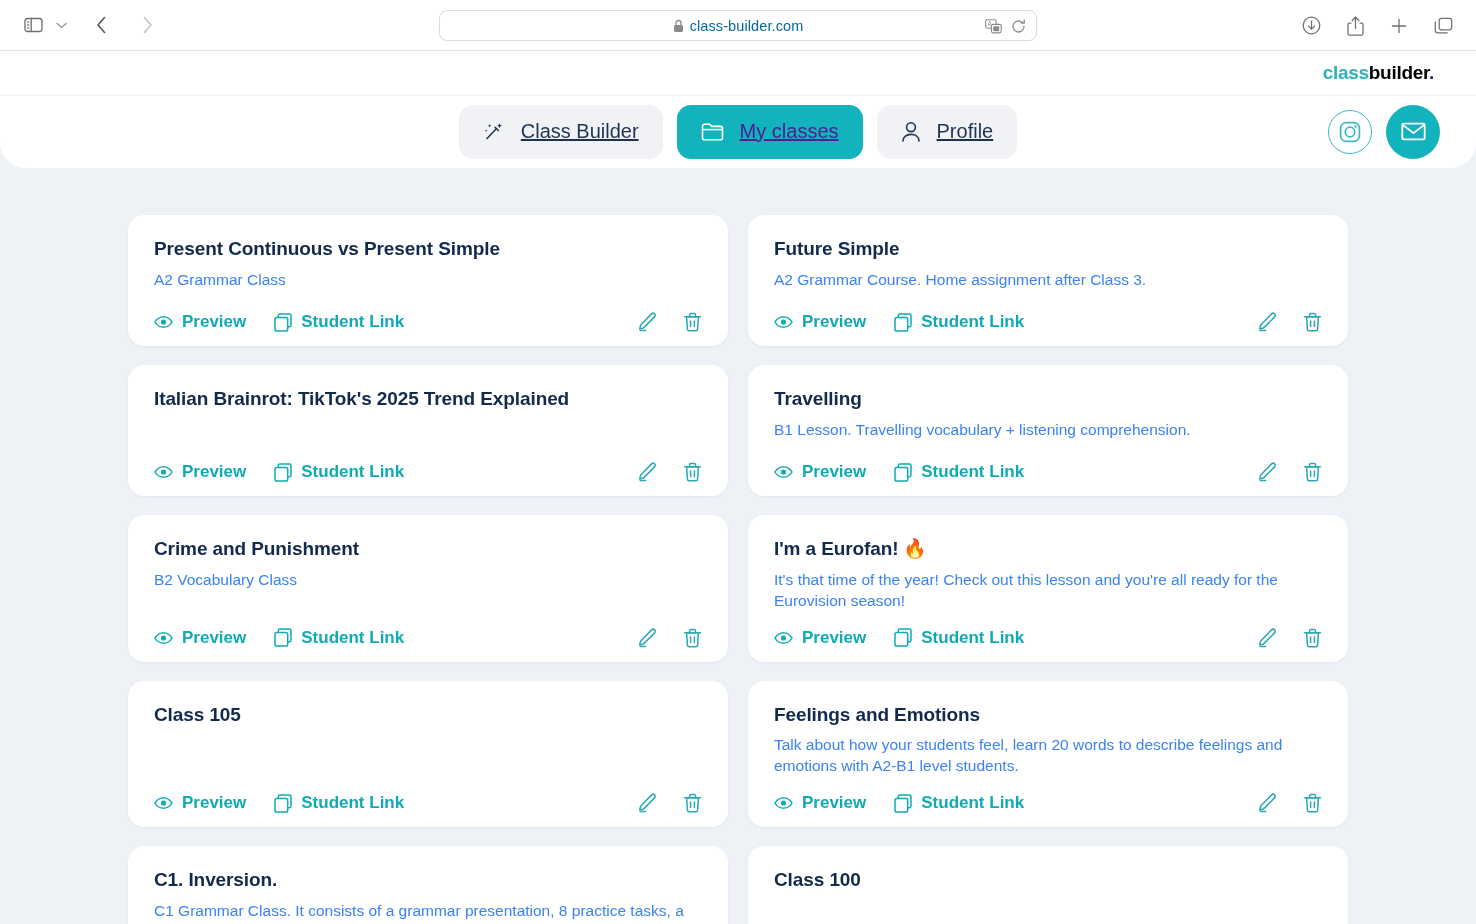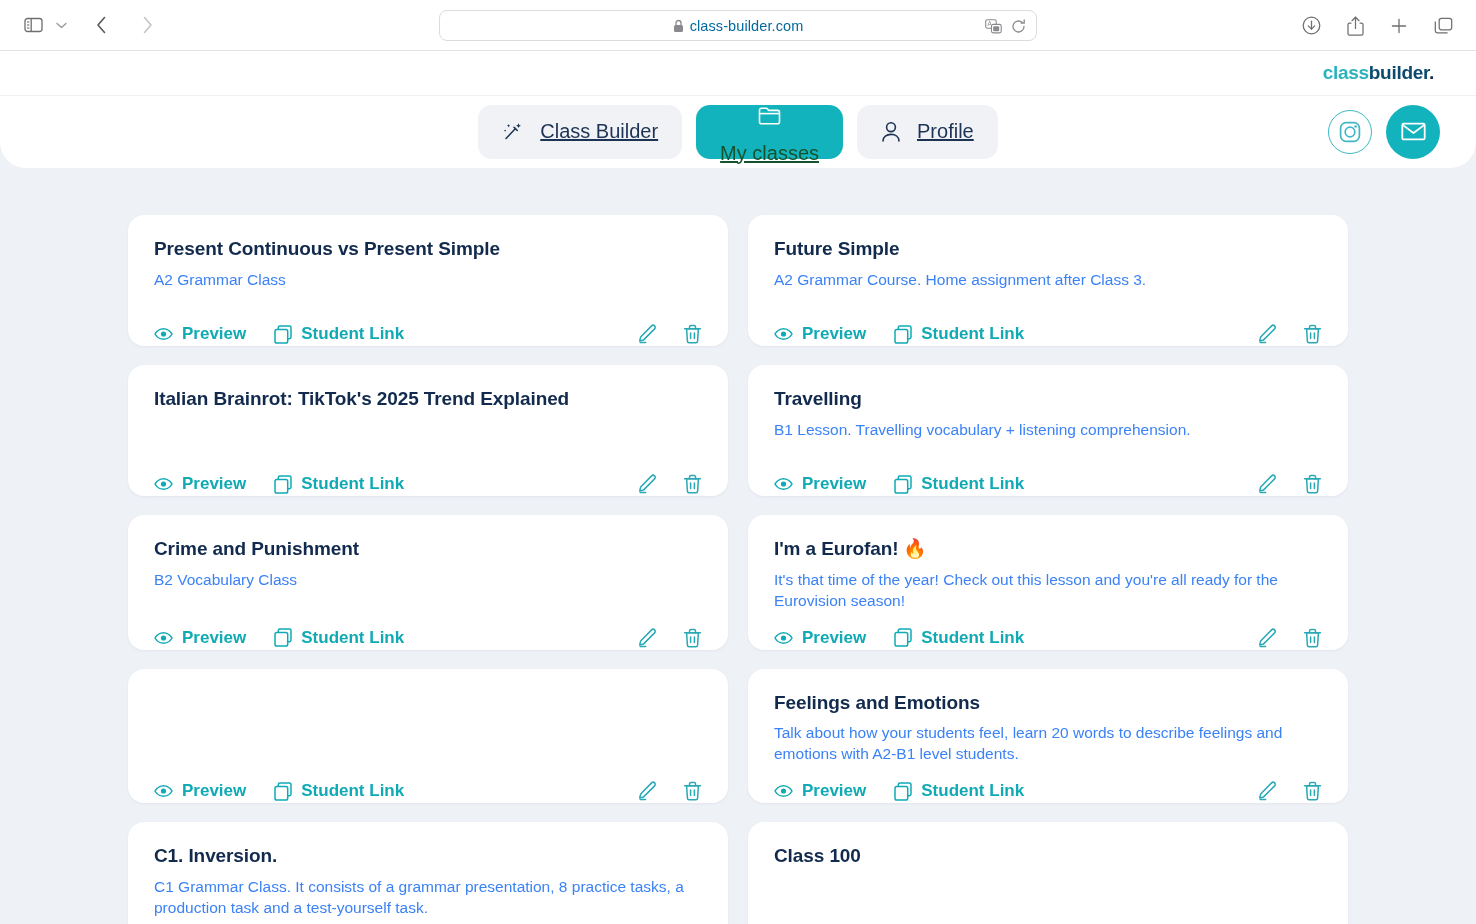--- a/index.html
+++ b/index.html
@@ -65,21 +65,21 @@
   .logo-row {
     height: 45px;
     display: flex; align-items: center; justify-content: flex-end;
     padding-right: 42px;
     border-bottom: 1px solid #f0f0f2;
   }
   .logo {
     font-size: 19px; font-weight: bold; letter-spacing: -0.3px;
   }
   .logo .l-class { color: #2bb3bd; }
-  .logo .l-builder { color: #0c4a6e; }
+  .logo .l-builder { color: #000000; }
   .logo .l-dot { color: #13284a; }
 
   .nav-row {
     height: 71px;
     display: flex; align-items: center; justify-content: center;
     position: relative;
   }
   .nav-group { display: flex; align-items: center; gap: 14px; }
   .nav-btn {
     display: flex; align-items: center; gap: 16px;
@@ -87,21 +87,21 @@
     padding: 0 24px;
     border-radius: 14px;
     background: #f1f2f5;
     color: #1d3354;
     font-size: 20px;
     cursor: pointer;
     border: none;
     font-family: "Liberation Sans", sans-serif;
     text-decoration: underline;
   }
-  .nav-btn.active { background: #12b3bd; color: #14532d; flex-direction: column; }
+  .nav-btn.active { background: #12b3bd; color: #4c1d95; }
   .nav-btn svg { flex: none; }
 
   .header-actions {
     position: absolute; right: 36px; top: 50%; transform: translateY(-50%);
     display: flex; align-items: center; gap: 14px;
   }
   .ig-btn {
     width: 44px; height: 44px; border-radius: 50%;
     border: 1.6px solid #3fb8c4;
     display: flex; align-items: center; justify-content: center;
@@ -122,21 +122,21 @@
   }
   .grid {
     display: grid;
     grid-template-columns: 1fr 1fr;
     column-gap: 20px;
     row-gap: 19px;
   }
   .card {
     background: #ffffff;
     border-radius: 16px;
-    padding: 22px 26px 2px 26px;
+    padding: 22px 26px 14px 26px;
     box-shadow: 0 1px 3px rgba(20,40,80,0.055);
     display: flex;
     flex-direction: column;
     min-height: 131px;
   }
   .card-title {
     font-size: 19px;
     font-weight: bold;
     color: #122a4d;
     line-height: 1.25;
@@ -599,20 +599,21 @@
               <line x1="7.6" y1="9" x2="7.6" y2="14.6"></line>
               <line x1="11.4" y1="9" x2="11.4" y2="14.6"></line>
             </svg>
           </span>
         </div>
       </div>
     </div>
   </div>
 
   <div class="card">
+    <div class="card-title">Class 105</div>
 
     <div class="card-spacer"></div>
     <div class="card-actions">
       <div class="act-link">
         <span style="display:flex">
           <svg width="19" height="14" viewBox="0 0 19 14" fill="none" stroke="#10aab5" stroke-width="1.5">
             <path d="M1 7s3-5.3 8.5-5.3S18 7 18 7s-3 5.3-8.5 5.3S1 7 1 7z"></path>
             <circle cx="9.5" cy="7" r="2.6" fill="#10aab5" stroke="none"></circle>
           </svg>
         </span>

